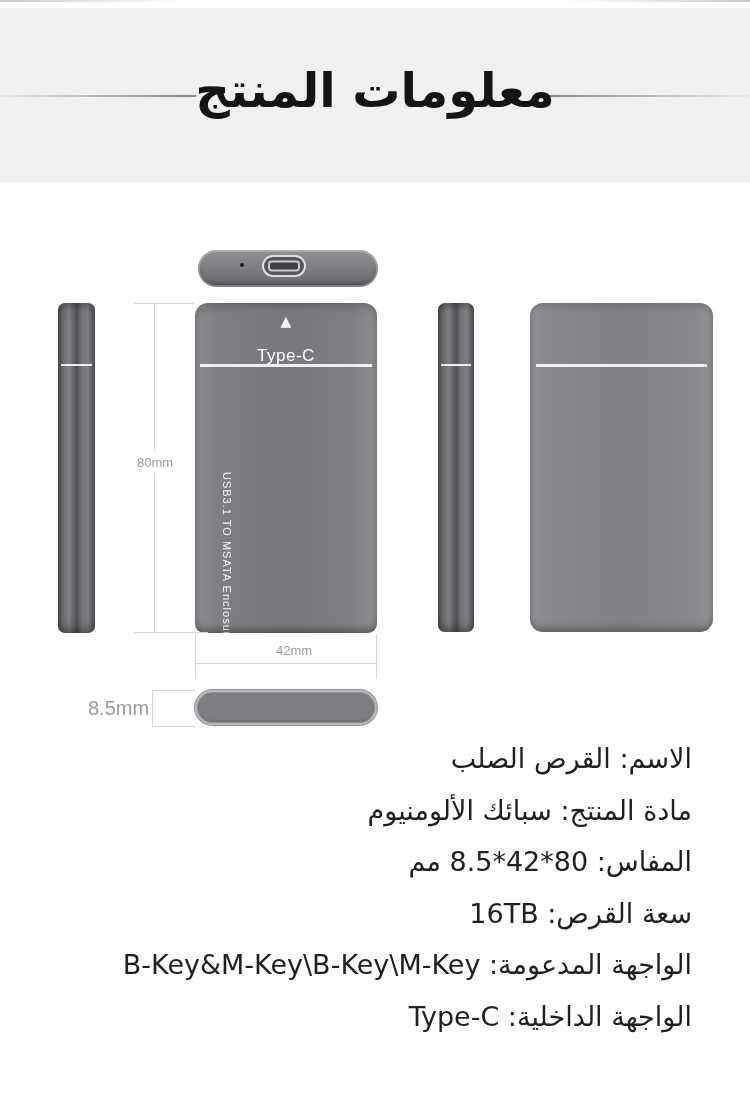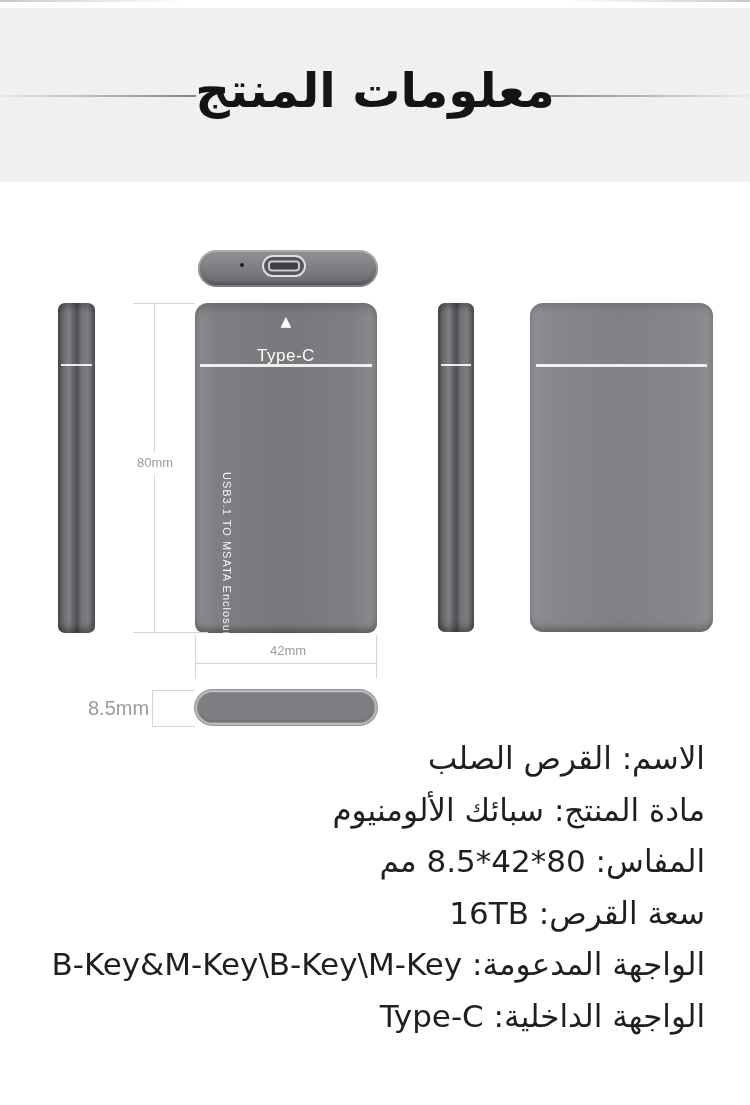--- a/index.html
+++ b/index.html
@@ -1,20 +1,20 @@
 <!DOCTYPE html>
 <html lang="ar"><head>
 <meta charset="utf-8">
 <style>
   html,body{margin:0;padding:0;}
   body{
     width:750px;height:1105px;background:#ffffff;position:relative;overflow:hidden;
     font-family:"Liberation Sans",sans-serif;
   }
-  .page{position:relative;width:704px;height:1105px;padding-left:13px;}
+  .page{position:relative;width:704px;height:1105px;}
 
   
   .top-hairline{position:absolute;top:0;left:0;width:750px;height:2px;
     background:linear-gradient(to right,#c9c9c9,rgba(201,201,201,0) 25%,rgba(201,201,201,0) 75%,#c9c9c9);}
   .header-band{position:absolute;top:8px;left:0;width:750px;height:174px;background:#f0f0f0;}
   .page-title{position:absolute;top:48px;left:0;width:750px;text-align:center;
     font-family:"DejaVu Sans",sans-serif;font-weight:bold;font-size:48px;line-height:84px;color:#141414;}
   .deco-line{position:absolute;top:95px;height:2px;}
   .deco-line.left{left:0;width:196px;background:linear-gradient(to right,rgba(138,138,138,0.08),#858585);}
   .deco-line.right{left:540px;width:210px;background:linear-gradient(to right,#858585,rgba(138,138,138,0.05));}
@@ -66,29 +66,29 @@
   
   .dim{background:#d5d5d5;position:absolute;}
   .dim-label{position:absolute;color:#9b9b9b;font-size:13px;background:#ffffff;text-align:center;}
   .dim-v80{left:154px;top:303px;width:1px;height:330px;}
   .dim-t80a{left:133px;top:303px;width:62px;height:1px;}
   .dim-t80b{left:133px;top:632px;width:75px;height:1px;}
   .lbl-80{left:118px;top:452px;width:74px;height:22px;line-height:22px;}
   .dim-v42a{left:195px;top:635px;width:1px;height:43px;}
   .dim-v42b{left:376px;top:635px;width:1px;height:43px;}
   .dim-h42{left:195px;top:663px;width:182px;height:1px;}
-  .lbl-42{left:253px;top:640px;width:70px;height:21px;line-height:21px;background:transparent;}
+  .lbl-42{left:259px;top:640px;width:70px;height:21px;line-height:21px;background:transparent;}
   .dim-h85a{left:152px;top:690px;width:43px;height:1px;}
   .dim-h85b{left:152px;top:726px;width:43px;height:1px;}
   .dim-v85{left:152px;top:690px;width:1px;height:37px;}
   .lbl-85{left:88px;top:698px;width:60px;height:20px;line-height:20px;text-align:right;background:transparent;font-size:20px;}
 
   
   .spec-list{position:absolute;top:733px;left:20px;right:12px;direction:rtl;text-align:right;
-    font-family:"DejaVu Sans",sans-serif;font-size:31px;line-height:51.5px;color:#1f1f1f;}
+    font-family:"DejaVu Sans",sans-serif;font-size:27px;line-height:51.5px;color:#1f1f1f;}
   .spec-line{white-space:nowrap;}
 </style>
 </head>
 <body>
 
 <div class="page">
 
   <div class="top-hairline"></div>
   <div class="header-band"></div>
   <div class="deco-line left"></div>

